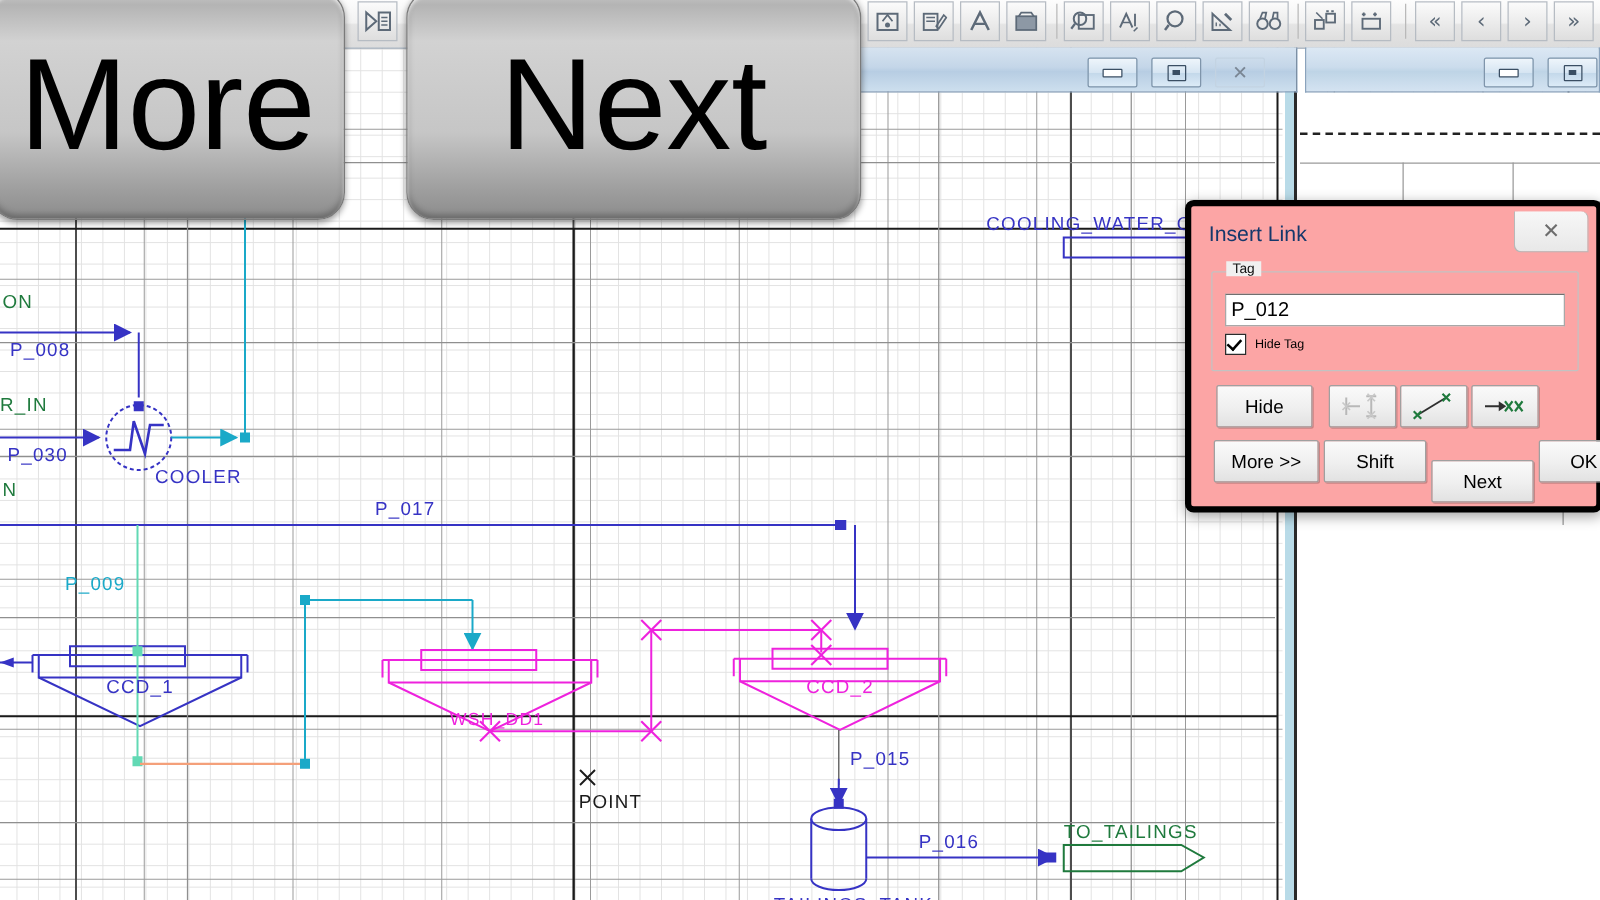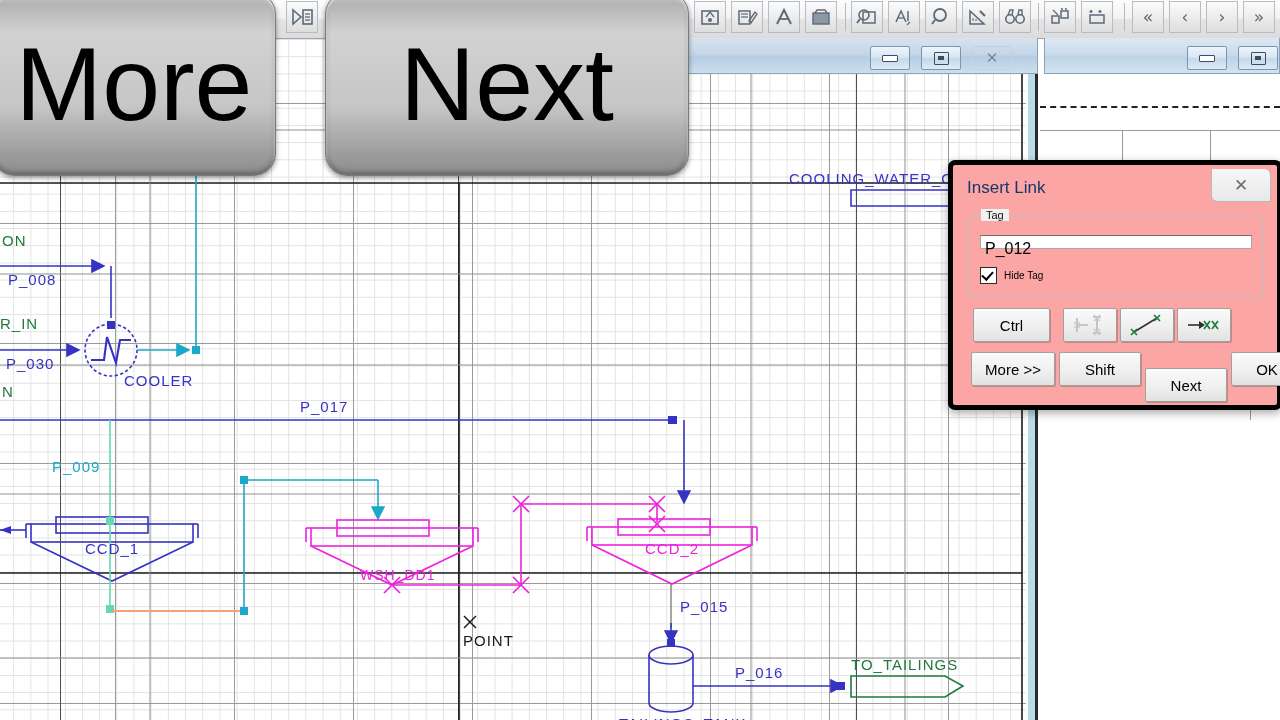--- a/index.html
+++ b/index.html
@@ -68,21 +68,21 @@
   #dlgtitle{position:absolute;left:14px;top:13px;font-size:17px;color:#15386b;}
   #dlgclose{position:absolute;right:6px;top:4px;width:58px;height:32px;
     border:1px solid #b8b8b8;border-top:none;border-radius:0 6px 0 6px;
     background:linear-gradient(to bottom,#f7f7f7,#e8e8e8);
     display:flex;align-items:center;justify-content:center;}
   #dlgclose span{font-size:17px;color:#6d6d6d;font-family:"DejaVu Sans",sans-serif;}
   .group{position:absolute;left:16px;top:52px;width:292px;height:78px;
     border:1.5px solid #c2c2c2;border-radius:2px;}
   .grouplabel{position:absolute;left:28px;top:44px;background:#f0f0f0;padding:0 5px;
     font-size:11px;color:#111;}
-  #tagfield{position:absolute;left:27px;top:70px;width:272px;height:14px;background:#fff;
+  #tagfield{position:absolute;left:27px;top:70px;width:272px;height:26px;background:#fff;
     border:1px solid #a8a8a8;border-top-color:#6f6f6f;box-sizing:border-box;
     font-size:16px;color:#000;padding:2px 4px;line-height:22px;}
   .chkrow{position:absolute;left:27px;top:102px;display:flex;align-items:center;gap:7px;}
   .chkbox{width:15px;height:15px;border:1.5px solid #2b2b2b;background:#fff;position:relative;}
   .chkbox::after{content:"";position:absolute;left:3px;top:1px;width:5px;height:9px;
     border:solid #000;border-width:0 2px 2px 0;transform:rotate(42deg);}
   .chklabel{font-size:10px;color:#000;}
   .dbtn{position:absolute;background:linear-gradient(to bottom,#fafafa,#efefef 55%,#e2e2e2);
     border:1px solid #a0a0a0;border-radius:2px;box-shadow:1px 1px 0 rgba(0,0,0,.20);
     display:flex;align-items:center;justify-content:center;font-size:15px;color:#000;}
@@ -460,21 +460,21 @@
   <div class="group"></div>
   <div class="grouplabel">Tag</div>
 
   <div id="tagfield" placeholder="">P_012</div>
 
   <div class="chkrow">
     <div class="chkbox"></div>
     <div class="chklabel">Hide Tag</div>
   </div>
 
-  <div class="dbtn" style="left:20px;top:143px;width:75px;height:32px;">Ctrl</div>
+  <div class="dbtn" style="left:20px;top:143px;width:75px;height:32px;">Hide</div>
 
   <div class="dbtn ibtn" style="left:110px;top:143px;width:52px;height:32px;">
     <svg width="34" height="22" viewBox="0 0 34 22">
       <path d="M4,4 L4,18 M4,11 L15,11" stroke="#b8b8b8" stroke-width="1.6" fill="none"></path>
       <path d="M20,3 L28,3 M24,3 L24,19 M20,19 L28,19" stroke="#b8b8b8" stroke-width="1.6" fill="none"></path>
       <path d="M1,8 L7,14 M7,8 L1,14" stroke="#c8c8c8" stroke-width="1.4"></path>
       <path d="M21,1 L27,7 M27,1 L21,7" stroke="#c8c8c8" stroke-width="1.4"></path>
       <path d="M21,15 L27,21 M27,15 L21,21" stroke="#c8c8c8" stroke-width="1.4"></path>
     </svg>
   </div>

